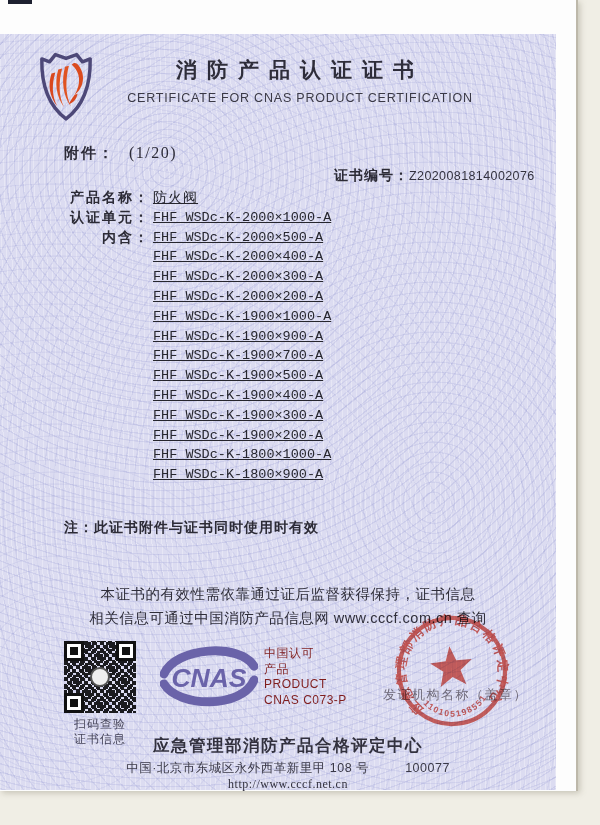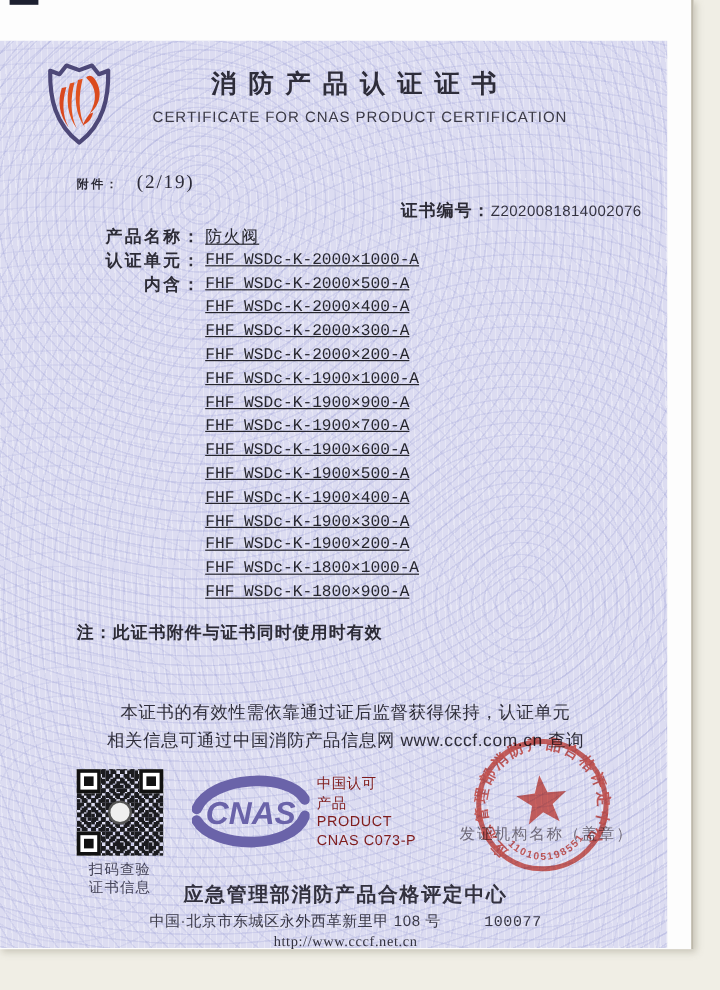--- a/index.html
+++ b/index.html
@@ -36,30 +36,30 @@
   .title{
     position:absolute;left:22px;top:56px;width:556px;
     text-align:center;font-size:21px;font-weight:bold;
     letter-spacing:10px;color:#2e2d3a;
   }
   .subtitle{
     position:absolute;left:22px;top:91px;width:556px;
     text-align:center;font-size:12.5px;letter-spacing:0.8px;color:#3a3946;
   }
   .attach-row{position:absolute;left:64px;top:144px;color:#2c2b38;}
-  .attach-label{font-size:10px;font-weight:bold;letter-spacing:2px;text-align:right;}
+  .attach-label{font-size:15px;font-weight:bold;letter-spacing:2px;text-align:right;}
   .attach-value{font-size:16px;font-family:"Liberation Serif",serif;letter-spacing:1.5px;margin-left:14px;}
   .certno{
     position:absolute;left:334px;top:167px;font-size:12.5px;color:#33323f;letter-spacing:0.4px;
   }
   .certno .lbl{letter-spacing:1px;}
 
   
   .info{position:absolute;left:64px;top:188px;width:460px;}
-  .row{display:flex;height:19.8px;line-height:19.8px;margin-left:18px;}
+  .row{display:flex;height:19.8px;line-height:19.8px;}
   .lbl{
     width:86px;text-align:right;font-size:14px;font-weight:bold;
     color:#2c2b36;letter-spacing:2px;flex:none;
   }
   .val{margin-left:3px;color:#26262e;text-decoration:underline;}
   .val.cjk{font-size:14px;letter-spacing:1px;}
   .val.mono{font-family:"Liberation Mono","DejaVu Sans Mono",monospace;font-size:13.5px;white-space:pre;}
   .note{
     position:absolute;left:64px;top:519px;font-size:14px;font-weight:bold;
     color:#2c2b36;letter-spacing:1px;
@@ -110,21 +110,21 @@
 
   
   .org-name{
     position:absolute;left:10px;top:735px;width:556px;text-align:center;
     font-size:16.5px;font-weight:bold;color:#32313e;letter-spacing:1.5px;
   }
   .address-line{
     position:absolute;left:10px;top:760px;width:556px;text-align:center;
     font-size:12.5px;color:#3a3947;letter-spacing:0.5px;
   }
-  .address-line .postcode{margin-left:36px;font-family:Liberation Mono, monospace;}
+  .address-line .postcode{margin-left:36px;}
   .website{
     position:absolute;left:10px;top:777px;width:556px;text-align:center;
     font-size:12px;color:#33323f;font-family:"Liberation Serif",serif;letter-spacing:0.5px;
   }
 </style>
 </head>
 <body>
 
 <div class="paper"></div>
 <div class="scan-mark"></div>
@@ -139,21 +139,21 @@
     <path d="M22,22 C18,36 20,50 28,61 C22,49 22.5,34 26,21 Z" fill="#e05322"></path>
     <path d="M29,19 C25,34 27,49 35,60 C29,47 29.5,32 33,18 Z" fill="#e05322"></path>
     <path d="M36,17 C45,25 46,36 39,48 C47,42 51,30 44,19 C41,14.5 38,14.5 36,17 Z" fill="#db4b1e"></path>
     <path d="M39,48 C36,52 34,55 33,58 C38,56 41,52 42,47 Z" fill="#d9481f"></path>
   </svg>
 
   <div class="title">消防产品认证证书</div>
   <div class="subtitle">CERTIFICATE FOR CNAS PRODUCT CERTIFICATION</div>
 
   <div class="attach-row">
-    <span class="attach-label">附件：</span><span class="attach-value">(2/19)</span>
+    <span class="attach-label">附件：</span><span class="attach-value">(1/20)</span>
   </div>
 
   <div class="certno">
     <span class="lbl">证书编号：</span><span>Z2020081814002076</span>
   </div>
 
   <div class="info">
     <div class="row">
       <span class="lbl">产品名称：</span>
       <span class="val cjk">防火阀</span>
@@ -185,24 +185,20 @@
     <div class="row">
         <span class="lbl"></span>
         <span class="val mono">FHF WSDc-K-1900×900-A</span>
       </div>
     <div class="row">
         <span class="lbl"></span>
         <span class="val mono">FHF WSDc-K-1900×700-A</span>
       </div>
     <div class="row">
         <span class="lbl"></span>
-        <span class="val mono">FHF WSDc-K-1900×600-A</span>
-      </div>
-    <div class="row">
-        <span class="lbl"></span>
         <span class="val mono">FHF WSDc-K-1900×500-A</span>
       </div>
     <div class="row">
         <span class="lbl"></span>
         <span class="val mono">FHF WSDc-K-1900×400-A</span>
       </div>
     <div class="row">
         <span class="lbl"></span>
         <span class="val mono">FHF WSDc-K-1900×300-A</span>
       </div>
@@ -216,21 +212,21 @@
       </div>
     <div class="row">
         <span class="lbl"></span>
         <span class="val mono">FHF WSDc-K-1800×900-A</span>
       </div>
   </div>
 
   <div class="note">注：此证书附件与证书同时使用时有效</div>
 
   <div class="statement">
-    <div>本证书的有效性需依靠通过证后监督获得保持，认证单元</div>
+    <div>本证书的有效性需依靠通过证后监督获得保持，证书信息</div>
     <div>相关信息可通过中国消防产品信息网 www.cccf.com.cn 查询</div>
   </div>
 
   <div class="qr-wrap">
     <div class="qr">
       <div class="finder f-tl"></div>
       <div class="finder f-tr"></div>
       <div class="finder f-bl"></div>
       <div class="emblem"></div>
     </div>

